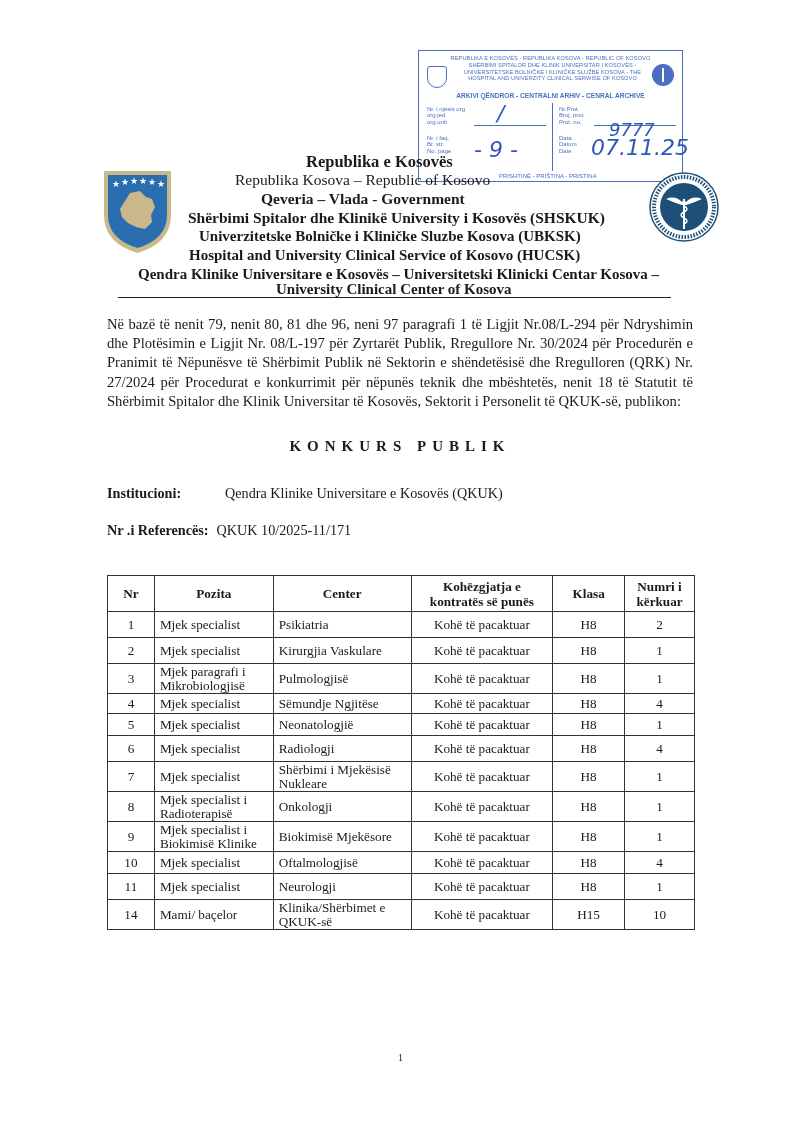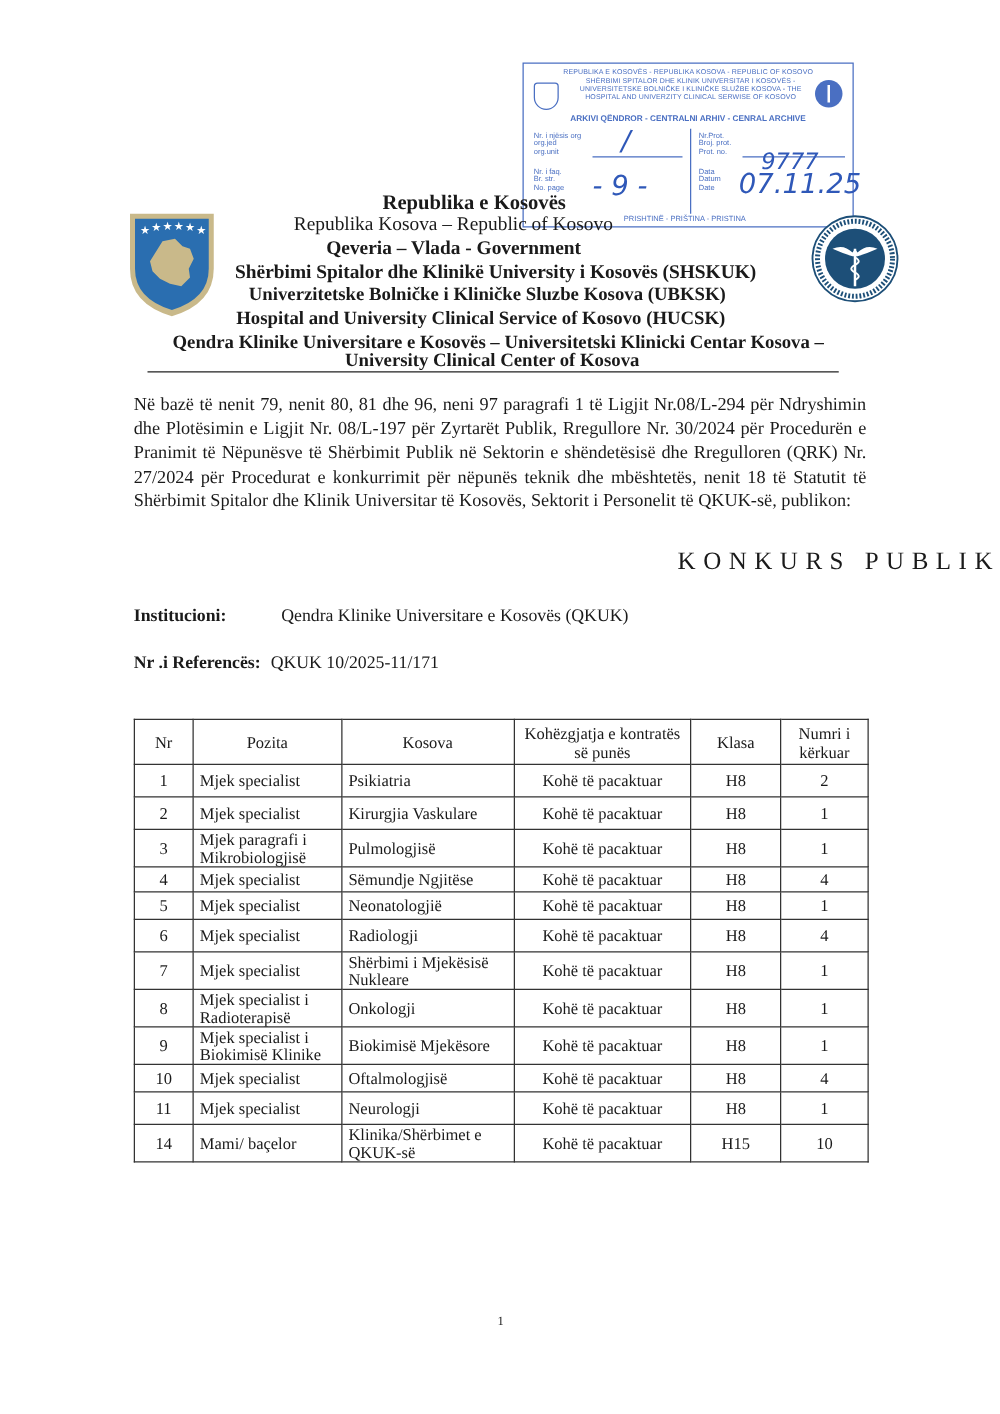--- a/index.html
+++ b/index.html
@@ -29,33 +29,33 @@
   .h6 { position: absolute; top: 266px; left: 138px; font-size: 15px; font-weight: bold; }
   .h7 { position: absolute; top: 281px; left: 276px; font-size: 15px; font-weight: bold; }
   .hrule { position: absolute; top: 297px; left: 118px; width: 553px; border-top: 1.3px solid #222; }
 
   .coat { position: absolute; left: 100px; top: 167px; width: 75px; height: 88px; }
   .seal { position: absolute; left: 648px; top: 171px; width: 72px; height: 72px; }
 
   
   .intro { position: absolute; left: 107px; top: 315px; width: 586px; font-size: 14.6px; line-height: 19.2px; text-align: justify; text-align-last: left; }
 
-  .title { position: absolute; left: 0; width: 800px; top: 438px; text-align: right; font-size: 20px; font-weight: normal; letter-spacing: 6px; }
+  .title { position: absolute; left: 0; width: 800px; top: 438px; text-align: center; font-size: 15px; font-weight: bold; letter-spacing: 6px; }
 
   .meta { position: absolute; left: 107px; font-size: 14.2px; }
   .meta .k { font-weight: bold; display: inline-block; }
   .meta1 { top: 485px; }
   .meta1 .k { width: 118px; }
   .meta2 { top: 522px; }
   .meta2 .k { margin-right: 8px; }
 
   
   table.jobs { position: absolute; left: 107px; top: 575px; width: 588px; border-collapse: collapse; font-size: 13.2px; }
   table.jobs th, table.jobs td { border: 1px solid #333; padding: 0 5px; vertical-align: middle; line-height: 14px; }
-  table.jobs th { font-weight: normal; text-align: center; height: 36px; line-height: 15px; }
+  table.jobs th { font-weight: bold; text-align: center; height: 36px; line-height: 15px; }
   table.jobs td { height: 26px; }
   table.jobs tr.tall td { height: 30px; }
   .c-nr { width: 47px; text-align: center; }
   .c-poz { width: 119px; }
   .c-kl { width: 138px; }
   .c-koh { width: 142px; text-align: center; }
   .c-kla { width: 72px; text-align: center; }
   .c-num { width: 70px; text-align: center; }
 
   .pagenum { position: absolute; top: 1052px; left: 398px; font-size: 10px; }
@@ -133,21 +133,21 @@
 </div>
 <div class="meta meta2">
   <span class="k">Nr .i Referencës:</span><span>QKUK 10/2025-11/171</span>
 </div>
 
 <table class="jobs">
   <thead>
     <tr>
       <th class="c-nr">Nr</th>
       <th class="c-poz">Pozita</th>
-      <th class="c-kl">Kosova</th>
+      <th class="c-kl">Center</th>
       <th class="c-koh">Kohëzgjatja e kontratës së punës</th>
       <th class="c-kla">Klasa</th>
       <th class="c-num">Numri i kërkuar</th>
     </tr>
   </thead>
   <tbody>
     <tr>
       <td class="c-nr">1</td>
       <td class="c-poz">Mjek specialist</td>
       <td class="c-kl">Psikiatria</td>

